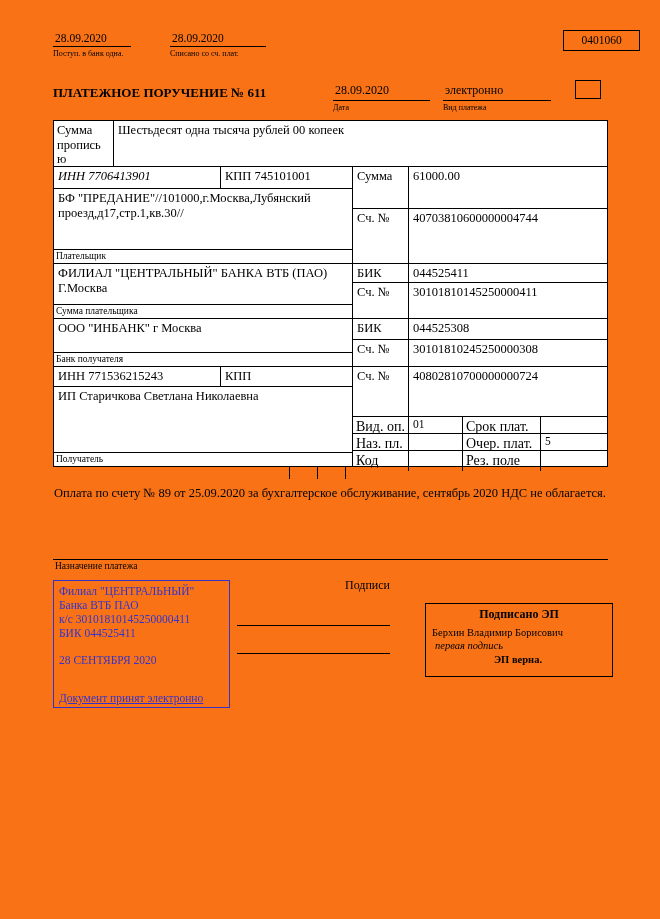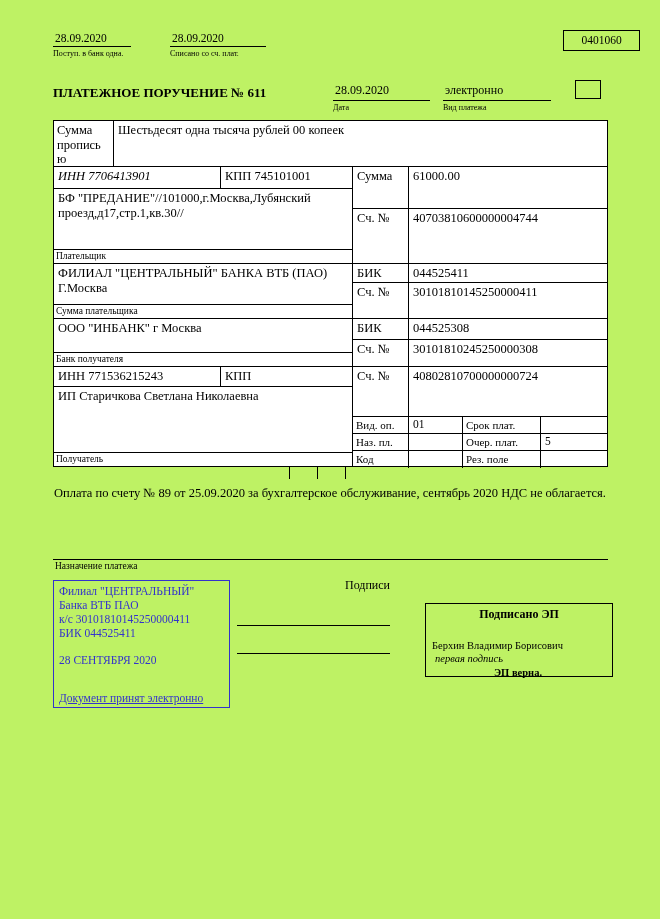--- a/index.html
+++ b/index.html
@@ -1,51 +1,51 @@
 <!DOCTYPE html>
 <html><head>
 <meta charset="utf-8">
 <style>
   * { margin:0; padding:0; box-sizing:border-box; }
   html,body { background:#fff; }
   body { font-family:"Liberation Serif", serif; color:#000; }
-  .page { position:relative; width:660px; height:919px; background:#bef264; overflow:hidden; }
+  .page { position:relative; width:660px; height:919px; background:#f97316; overflow:hidden; }
   .abs { position:absolute; }
   .underfield { border-bottom:1px solid #000; font-size:11.5px; padding:1px 2px 2px 2px; min-height:16px; }
   .tiny { font-size:8px; padding-top:2px; white-space:nowrap; }
   .box { border:1px solid #000; }
 
   .ptable { border:1px solid #000; width:555px; background:#fff; }
   .band { display:flex; border-top:1px solid #000; }
   .ptable > .band:first-child { border-top:none; }
   .col { display:flex; flex-direction:column; }
   .col > * { flex-shrink:0; }
   .row { display:flex; }
   .row > * { flex-shrink:0; }
   .br { border-right:1px solid #000; }
   .bb { border-bottom:1px solid #000; }
   .cell { padding:2px 4px; font-size:12.5px; line-height:1.16; overflow-wrap:break-word; }
-  .cell.sm { font-size:11px; padding:2px 3px; }
+  .cell.sm { font-size:14px; padding:2px 3px; }
   .seclbl { border-top:1px solid #000; font-size:9.5px; padding:1px 2px; height:14px; }
 
   .ticks { position:relative; height:12px; }
   .tick { position:absolute; top:0; height:12px; width:0; border-left:1px solid #000; }
 
   .purposewrap { border-bottom:1px solid #000; height:81px; padding:6px 1px 0 1px; font-size:12.5px; line-height:1.35; }
   .seclbl-plain { font-size:9.5px; padding:1px 2px; height:13px; }
 
   .footer { position:relative; height:240px; margin-top:5px; }
   .bluebox { position:absolute; left:0; top:2px; width:177px; height:128px; border:1px solid #3333cc; color:#3333cc; font-size:11.5px; line-height:1.22; padding:3px 5px; overflow-wrap:break-word; }
   .bluebox .gap { height:13px; }
   .bluebox .gap2 { height:24px; }
   .ustatus { text-decoration:underline; }
   .colhdr { font-size:12px; text-align:right; }
   .sigline { border-top:1px solid #000; height:0; }
   .esign { border:1px solid #000; padding:3px 6px; font-size:10.5px; line-height:1.3; }
-  .esign-title { font-weight:bold; text-align:center; font-size:12px; margin-bottom:16px; }
+  .esign-title { font-weight:bold; text-align:center; font-size:12px; margin-bottom:3px; }
   .esign-role { font-style:italic; padding-left:3px; }
   .esign-verdict { font-weight:bold; padding-left:62px; }
   .doc-title { font-size:13px; font-weight:bold; white-space:nowrap; }
 </style>
 </head>
 <body>
 
 <div class="page">
 
   <div class="abs" style="left:53px; top:31px; width:78px;">

